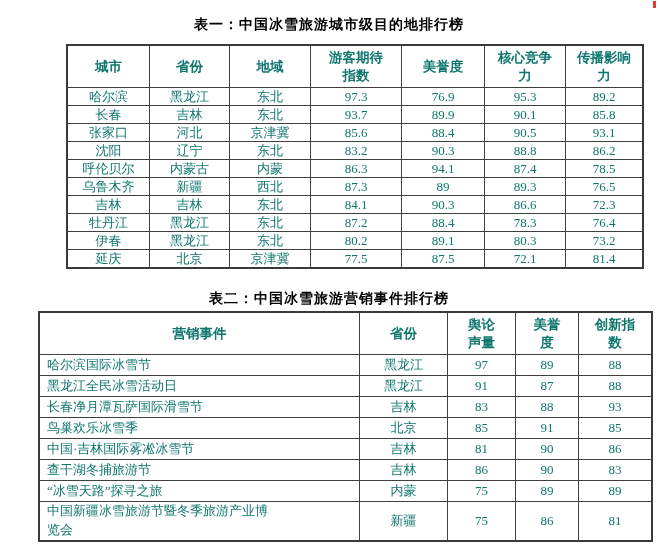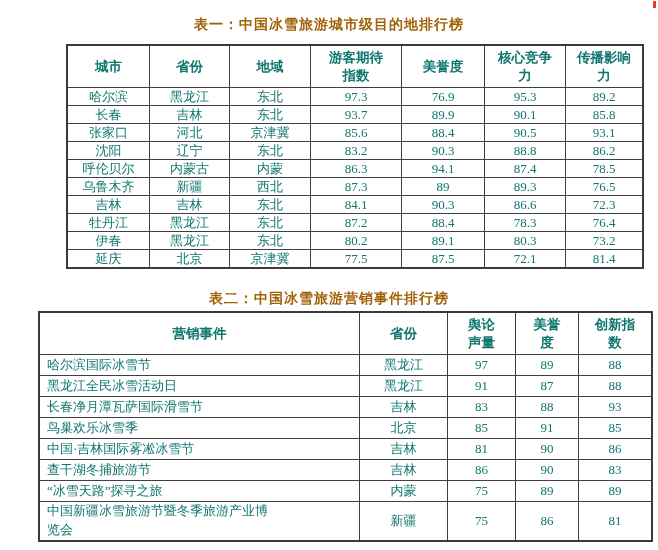--- a/index.html
+++ b/index.html
@@ -22,21 +22,21 @@
     right: 2px;
     width: 3px;
     height: 7px;
     background: #e53935;
   }
   .doc-title {
     text-align: center;
     font-weight: bold;
     font-size: 14px;
     letter-spacing: 1px;
-    color: #a16207;
+    color: #000000;
   }
   .t1-title { padding-top: 16px; }
   .t2-title { margin-top: 21px; }
   table.tbl {
     border-collapse: collapse;
     table-layout: fixed;
     font-size: 13px;
     color: #0f766e;
   }
   table.tbl th, table.tbl td {

